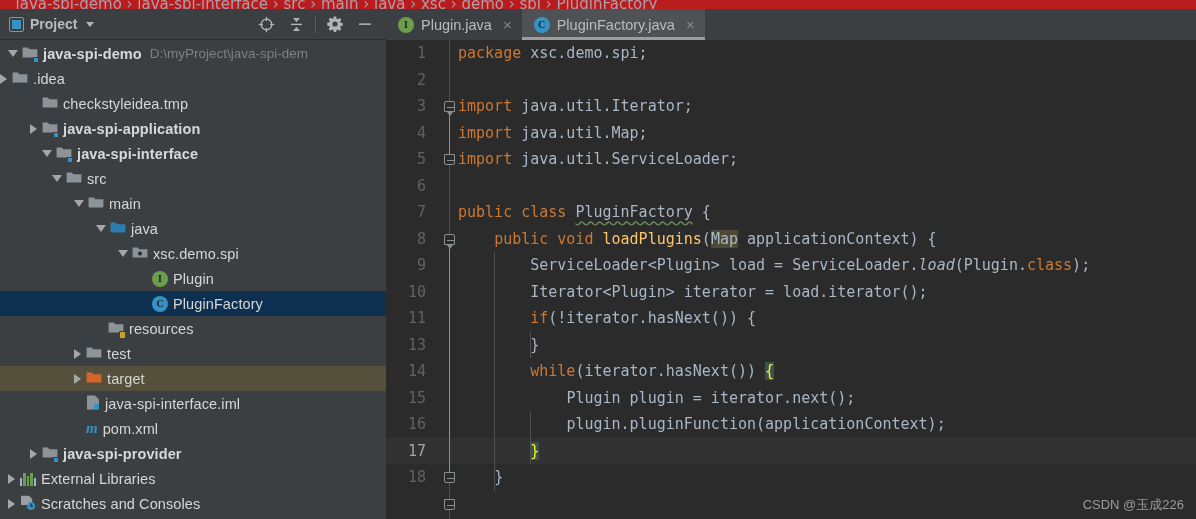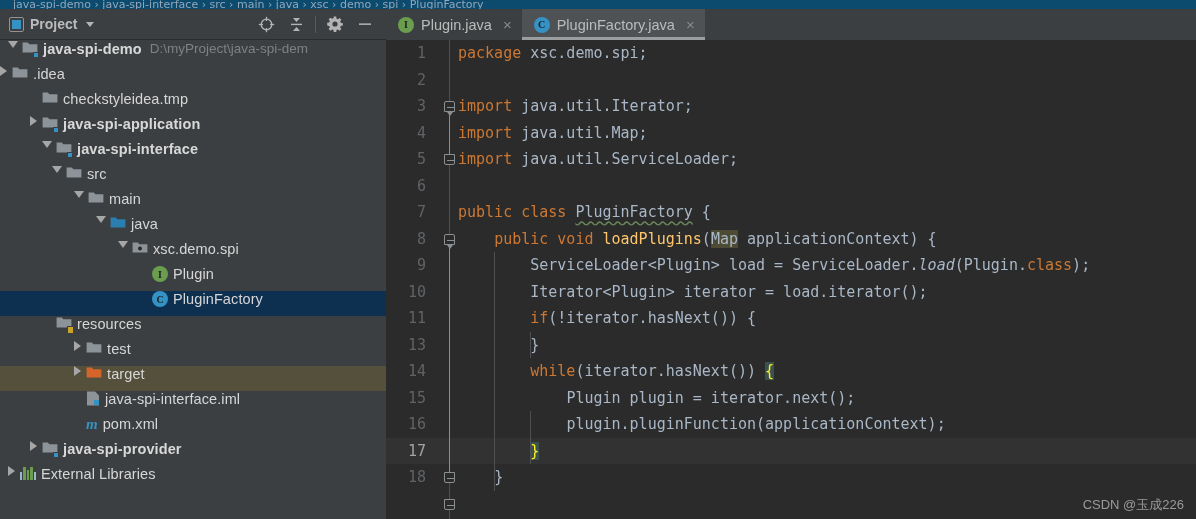--- a/index.html
+++ b/index.html
@@ -7,22 +7,22 @@
     width: 1196px; height: 519px;
     background: #3c3f41;
     font-family: "DejaVu Sans", sans-serif;
     overflow: hidden;
   }
   #root { position: relative; width: 1196px; height: 519px; background: #3c3f41; }
 
   
   .navstrip {
     position: absolute; left: 0; top: 0; width: 1196px; height: 9px;
-    background: #0c4a6e; overflow: hidden;
-    font-size: 11px; color: #a9b7c6; white-space: nowrap;
+    background: #b91c1c; overflow: hidden;
+    font-size: 15px; color: #a9b7c6; white-space: nowrap;
     line-height: 9px; padding-left: 6px;
   }
   .navstrip .seg { opacity: .85; }
 
   
   .sidebar {
     position: absolute; left: 0; top: 9px; width: 386px; height: 510px;
     background: #3c3f41; overflow: hidden;
   }
   .sb-toolbar {
@@ -45,21 +45,21 @@
     width: 0; height: 0; border-left: 4.5px solid transparent; border-right: 4.5px solid transparent;
     border-top: 5px solid #b4b4b4; margin-left: 3px;
   }
   .sb-tools { margin-left: auto; display: flex; align-items: center; gap: 0px; padding-right: 6px; }
   .tool-btn { width: 30px; height: 28px; display:flex; align-items:center; justify-content:center; }
   .tool-sep { width: 1px; height: 17px; background: #555a5c; margin: 0 4px; }
 
   
   .tree { position: relative; width: 386px; height: 479px; padding-top: 1px; overflow: hidden; }
   .row {
-    position: relative; height: 25px; display: flex; align-items: flex-start;
+    position: relative; height: 25px; display: flex; align-items: center;
     white-space: nowrap; font-size: 14.5px; color: #d6d6d6;
     font-family: "Liberation Sans", sans-serif;
   }
   .row.selected { background: #0d3050; }
   .row.hovered  { background: #55503c; }
   .arrow {
     width: 0; height: 0; flex: 0 0 auto; margin-right: 5px;
   }
   .arrow.closed { border-top: 5px solid transparent; border-bottom: 5px solid transparent; border-left: 7px solid #a6a6a6; }
   .arrow.open   { border-left: 5.5px solid transparent; border-right: 5.5px solid transparent; border-top: 7px solid #a6a6a6; }
@@ -268,21 +268,21 @@
           </span>
           <span class="lbl">Plugin</span>
         </div>
         <div class="row selected" style="padding-left: 140px;">
           <span class="arrow none"></span>
           <span class="ico">
             <span class="cls-ico">C</span>
           </span>
           <span class="lbl">PluginFactory</span>
         </div>
-        <div class="row" style="padding-left: 44px;">
+        <div class="row" style="padding-left: 96px;">
           <span class="arrow none"></span>
           <span class="ico" style="position: relative;"><svg class="fi" viewBox="0 0 16 13">
               <path fill="#8d9499" d="M0.6 1.6h5.2l1.5 1.6h8.1v8.4H0.6z"></path>
             </svg><span style="position:absolute;right:-2px;bottom:-2px;width:7px;height:8px;background:#c9a227;border:1px solid #3c3f41"></span></span>
           <span class="lbl">resources</span>
         </div>
         <div class="row" style="padding-left: 74px;">
           <span class="arrow closed"></span>
           <span class="ico"><svg class="fi" viewBox="0 0 16 13">
               <path fill="#8d9499" d="M0.6 1.6h5.2l1.5 1.6h8.1v8.4H0.6z"></path>
@@ -321,20 +321,29 @@
           <span class="ico">
             <span class="lib-ico">
               <i style="height:8px;background:#9bb8d0"></i>
               <i style="height:13px;background:#6a9d4e"></i>
               <i style="height:10px;background:#6a9d4e"></i>
               <i style="height:13px;background:#6a9d4e"></i>
               <i style="height:8px;background:#9bb8d0"></i>
             </span>
           </span>
           <span class="lbl">External Libraries</span>
+        </div>
+        <div class="row" style="padding-left: 8px;">
+          <span class="arrow closed"></span>
+          <span class="ico"><svg width="16" height="15" viewBox="0 0 16 15">
+              <path fill="#9aa0a3" d="M1 0.8h8l3.2 3.2v6H1z"></path>
+              <circle cx="11" cy="11" r="4" fill="#3592c4"></circle>
+              <path d="M11 8.6v2.6h2" stroke="#2b2b2b" stroke-width="1.2" fill="none"></path>
+            </svg></span>
+          <span class="lbl">Scratches and Consoles</span>
         </div>
       </div>
   </div>
 
   <div class="editor">
     <div class="tabbar">
         <div class="tab">
           <span>
             <span class="iface-ico">I</span>
           </span>

